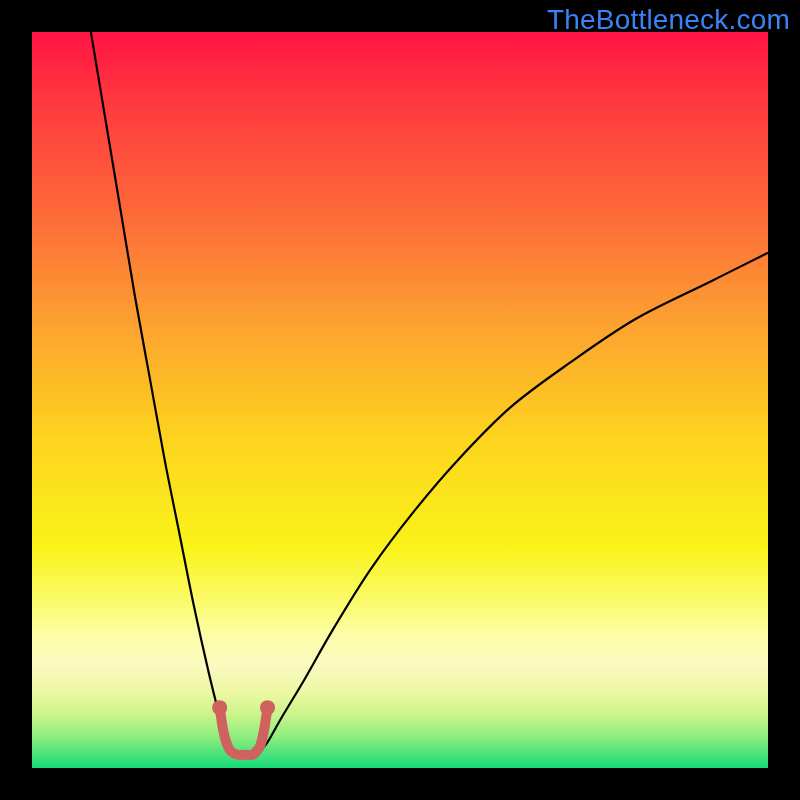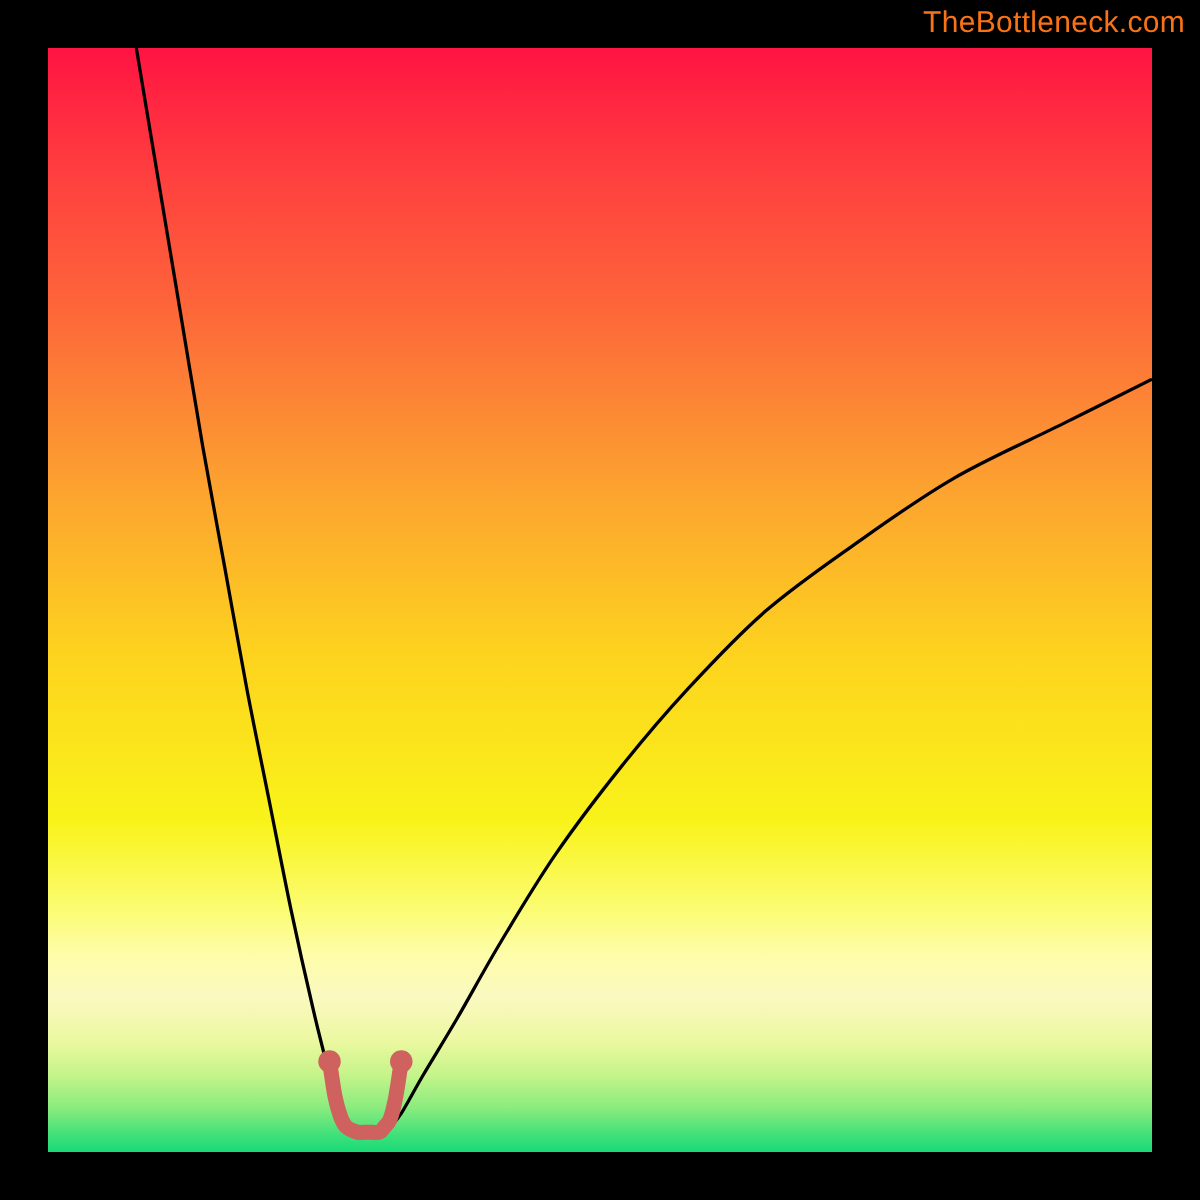--- a/index.html
+++ b/index.html
@@ -24,22 +24,22 @@
     position: absolute;
     left: 32px;
     top: 32px;
     width: 736px;
     height: 736px;
   }
   .watermark {
     position: absolute;
     top: 4px;
     right: 10px;
-    color: #f97316;
-    font-size: 20px;
+    color: #3b82f6;
+    font-size: 28px;
     letter-spacing: 0.2px;
     font-weight: 500;
   }
   svg { display:block; }
 </style>
 </head>
 <body>
 
 <div class="frame top"></div>
 <div class="frame bottom"></div>

